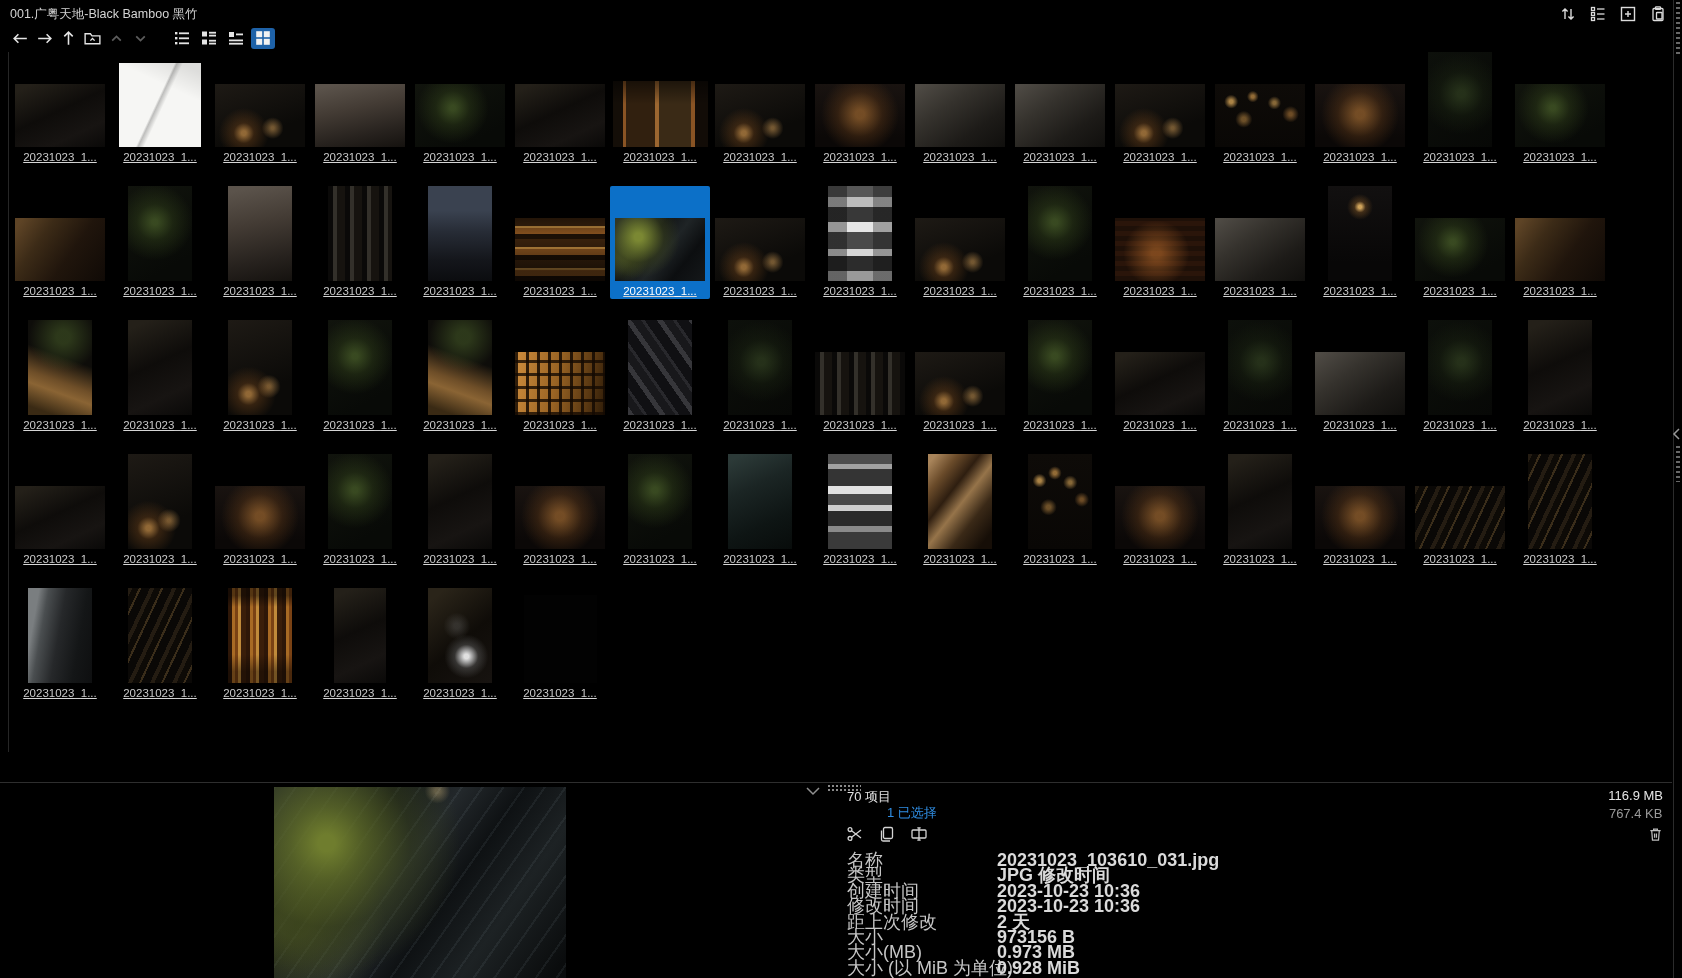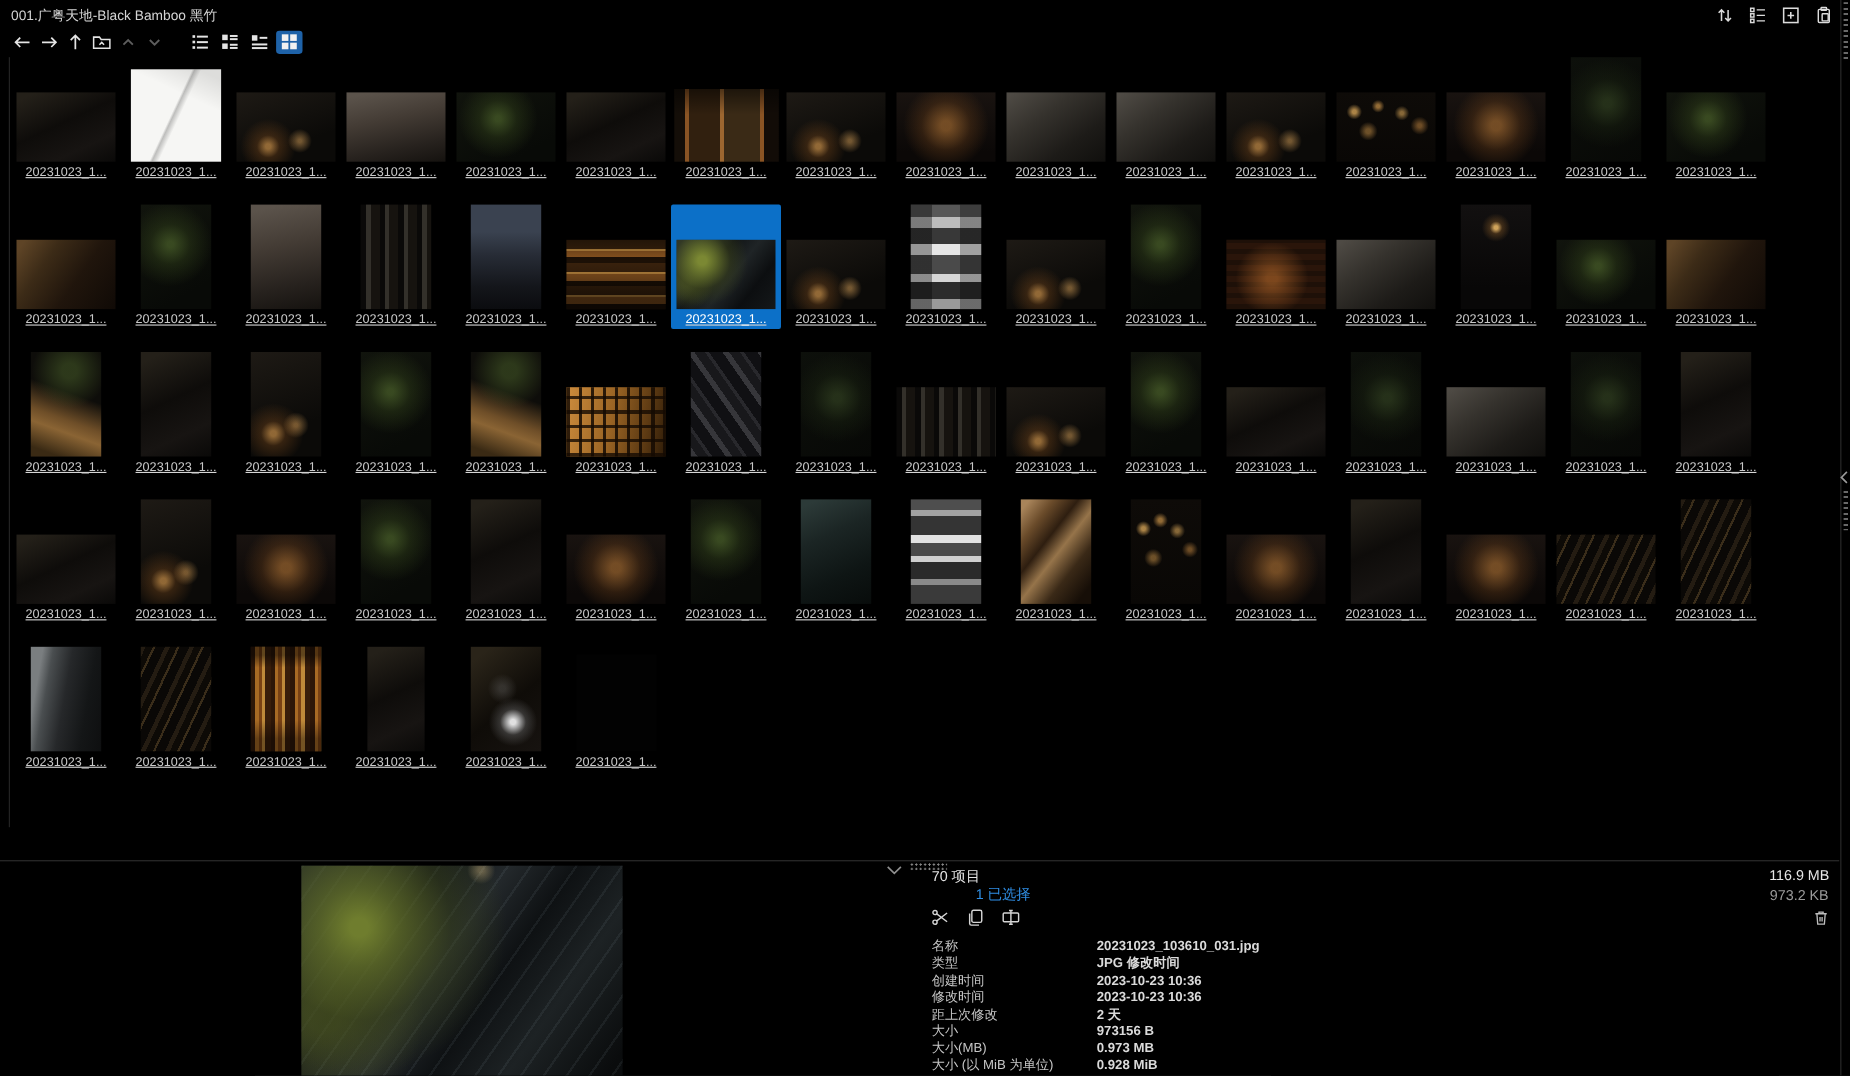--- a/index.html
+++ b/index.html
@@ -75,21 +75,21 @@
       radial-gradient(circle at 7% 68%,rgba(92,102,38,.55) 5%,rgba(0,0,0,0) 30%),
       repeating-linear-gradient(125deg,rgba(150,170,180,.09) 0 2px,rgba(0,0,0,0) 2px 17px),
       linear-gradient(125deg,#262b2e 5%,#14181a 28%,#23282b 44%,#0e1113 58%,#1d2224 74%,#0a0c0d 95%);}
   .collapse-btn{position:absolute;left:803px;top:782px;}
   .grip{position:absolute;left:827px;top:784px;width:34px;height:7px;
         background-image:radial-gradient(#8a8a8a .9px,rgba(0,0,0,0) 1px);background-size:4px 4px;}
   .items-count{position:absolute;left:847px;top:788px;font-size:13px;color:#e2e2e2;text-align:center;}
   .selected-count{position:absolute;left:847px;top:804px;font-size:13px;color:#2f8ee4;margin-left:40px;}
   .actions{position:absolute;left:845px;top:824px;display:flex;gap:12px;align-items:center;}
   .actions .icon-btn{width:20px;height:20px;}
-  .details-table{position:absolute;left:847px;top:853px;font-size:12px;}
+  .details-table{position:absolute;left:847px;top:853px;font-size:18px;}
   .drow{display:flex;height:15.4px;line-height:15.4px;white-space:nowrap;}
   .dlabel{width:150px;color:#c6c6c6;}
   .dvalue{color:#dadada;font-weight:bold;}
   .side-stats{position:absolute;right:19px;top:788px;text-align:center;}
   .folder-size{font-size:13px;color:#e6e6e6;}
   .selected-size{font-size:13px;color:#9a9a9a;margin-top:3px;}
   .trash-btn{position:absolute;right:17px;top:824px;width:20px;height:20px;
              display:flex;align-items:center;justify-content:center;}
 
   
@@ -575,21 +575,21 @@
         <span class="dvalue">0.973 MB</span>
       </div>
       <div class="drow">
         <span class="dlabel">大小  (以 MiB 为单位)</span>
         <span class="dvalue">0.928 MiB</span>
       </div>
     </div>
 
   <div class="side-stats">
     <div class="folder-size">116.9 MB</div>
-    <div class="selected-size">973.2 KB</div>
+    <div class="selected-size">767.4 KB</div>
   </div>
   <div class="trash-btn icon-btn">
     <svg width="17" height="17" viewBox="0 0 18 18" fill="none" stroke="#bdbdbd" stroke-width="1.3">
         <path d="M3.5 5h11M7 5V3.4h4V5M5 5l.8 10h6.4L13 5M8 8v4.5M10 8v4.5"></path>
       </svg>
   </div>
 
   <div class="right-splitter">
     <div class="vline"></div>
     <div class="vdots top"></div>

